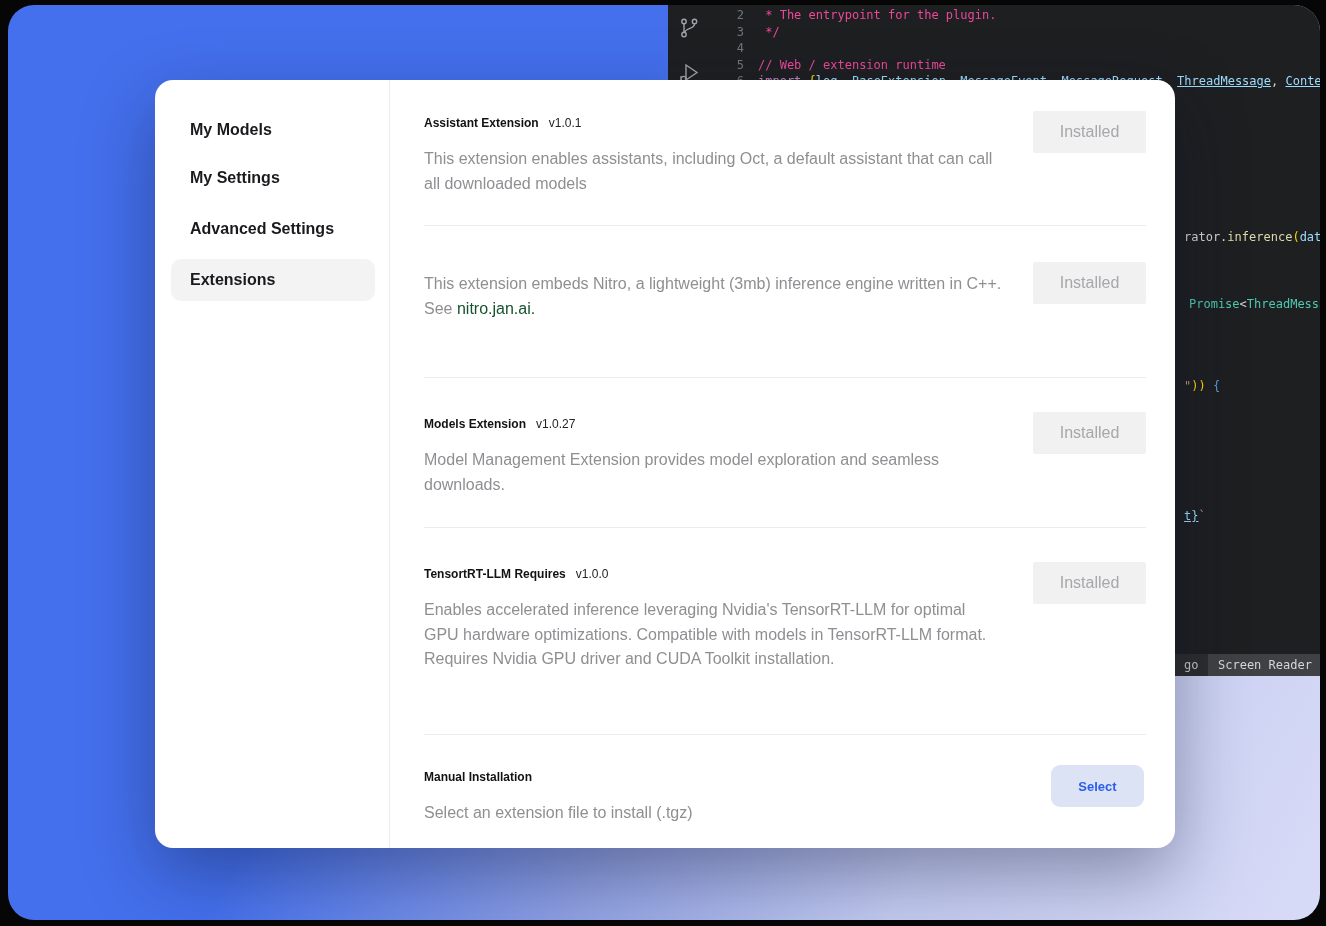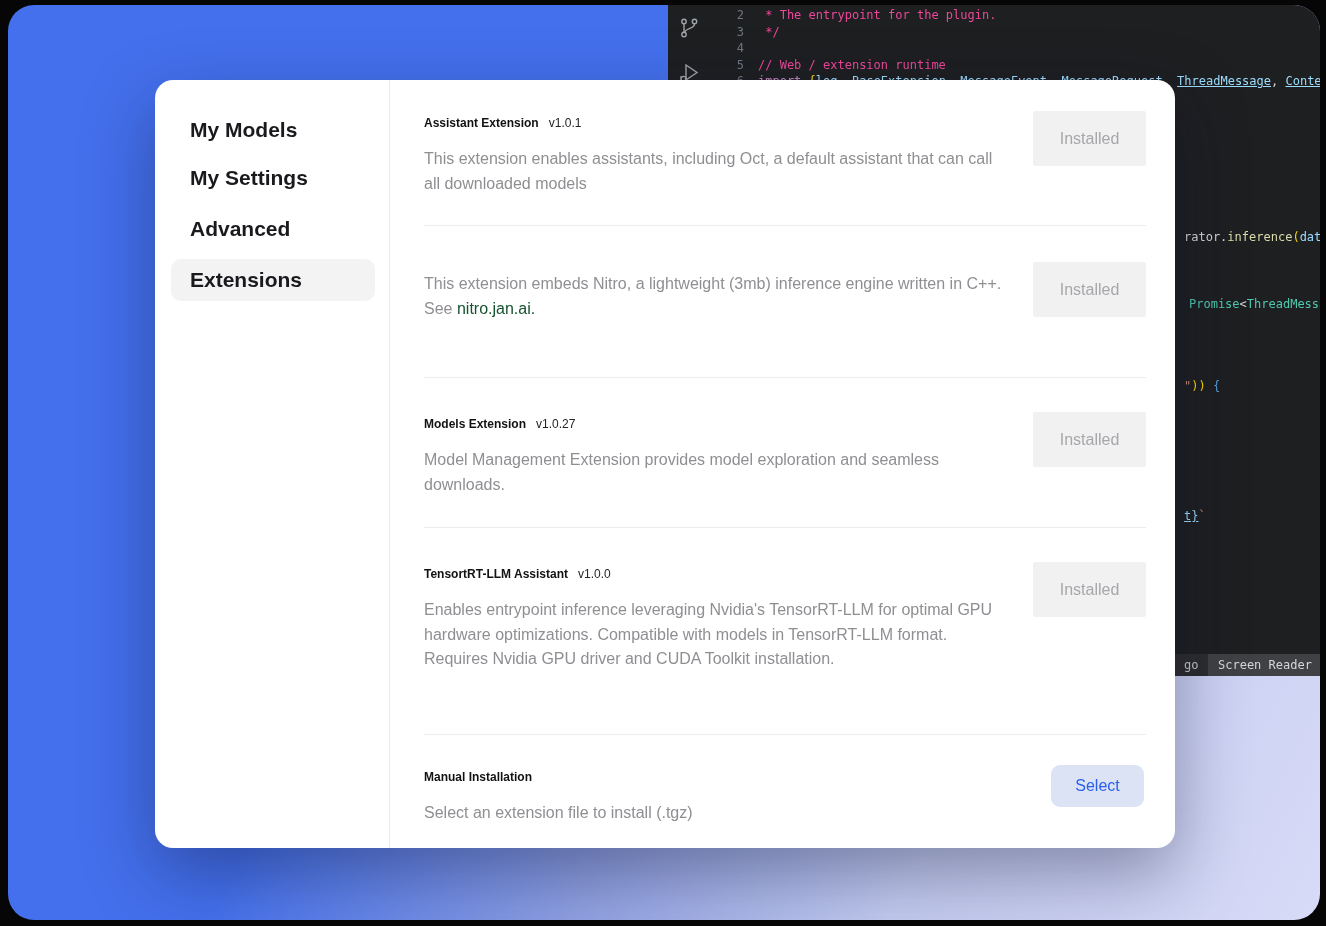--- a/index.html
+++ b/index.html
@@ -38,39 +38,39 @@
   .status-badge { position:absolute; left:540px; top:0; height:22px; line-height:22px;
                   padding:0 10px; background:#404144; color:#d6d6d6; white-space:nowrap; }
 
   
   .modal { position:absolute; left:147px; top:75px; width:1020px; height:768px;
            background:#ffffff; border-radius:18px;
            box-shadow:0 25px 70px rgba(12,18,48,0.38); }
   .modal-sidebar { position:absolute; left:0; top:0; width:235px; height:100%;
                    border-right:1px solid #ececee; border-radius:18px 0 0 18px; }
   .nav-item { position:absolute; left:16px; width:204px; height:42px; border-radius:10px;
-              padding-left:19px; line-height:42px; font-size:21px; font-weight:700;
+              padding-left:19px; line-height:42px; font-size:16px; font-weight:700;
               color:#1a1a1e; cursor:pointer; }
   .nav-item.active { background:#f3f3f4; }
 
   .modal-content { position:absolute; left:269px; top:0; width:722px; height:100%; }
   .divider { position:absolute; left:0; width:722px; height:1px; background:#ececee; }
 
   .ext-row { position:absolute; left:0; width:722px; }
   .ext-title { font-size:12px; font-weight:700; color:#121212; line-height:26px; }
   .ext-ver { margin-left:10px; font-weight:400; color:#242424; }
   .ext-desc { margin-top:11px; font-size:16px; line-height:24.5px; color:#8f8f93; max-width:578px; }
   .ext-link { color:#14532d; cursor:pointer; text-decoration:none; }
 
-  .btn-muted { position:absolute; right:0; top:1px; width:113px; height:55px;
+  .btn-muted { position:absolute; right:0; top:1px; width:113px; height:42px;
                background:#f1f1f2; color:#a7a7ab; border:none; border-radius:2px;
                font-family:"Liberation Sans", sans-serif; font-size:16px; }
   .btn-select { position:absolute; right:2px; top:1px; width:93px; height:42px;
                 background:#dce3f4; color:#2a5eeb; border:none; border-radius:9px;
-                font-family:"Liberation Sans", sans-serif; font-size:16px; font-weight:400; cursor:pointer; }
+                font-family:"Liberation Sans", sans-serif; font-size:13px; font-weight:700; cursor:pointer; }
 </style>
 </head>
 <body>
 
 <div class="desktop">
 
   <div class="editor">
     <div class="activity-bar">
       <span class="activity-icon icon-scm">
         <svg viewBox="0 0 24 24">
@@ -133,23 +133,23 @@
         <div class="ext-title">
           <span>Models Extension</span><span class="ext-ver">v1.0.27</span>
         </div>
         <div class="ext-desc">Model Management Extension provides model exploration and seamless downloads.</div>
         <button class="btn-muted">Installed</button>
       </div>
       <div class="divider" style="top:447px"></div>
 
       <div class="ext-row" style="top:481px">
         <div class="ext-title">
-          <span>TensortRT-LLM Assistant</span><span class="ext-ver">v1.0.0</span>
+          <span>TensortRT-LLM Requires</span><span class="ext-ver">v1.0.0</span>
         </div>
-        <div class="ext-desc">Enables entrypoint inference leveraging Nvidia's TensorRT-LLM for optimal GPU hardware optimizations. Compatible with models in TensorRT-LLM format. Requires Nvidia GPU driver and CUDA Toolkit installation.</div>
+        <div class="ext-desc">Enables accelerated inference leveraging Nvidia's TensorRT-LLM for optimal GPU hardware optimizations. Compatible with models in TensorRT-LLM format. Requires Nvidia GPU driver and CUDA Toolkit installation.</div>
         <button class="btn-muted">Installed</button>
       </div>
       <div class="divider" style="top:654px"></div>
 
       <div class="ext-row" style="top:684px">
         <div class="ext-title">Manual Installation</div>
         <div class="ext-desc">Select an extension file to install (.tgz)</div>
         <button class="btn-select">Select</button>
       </div>
 

